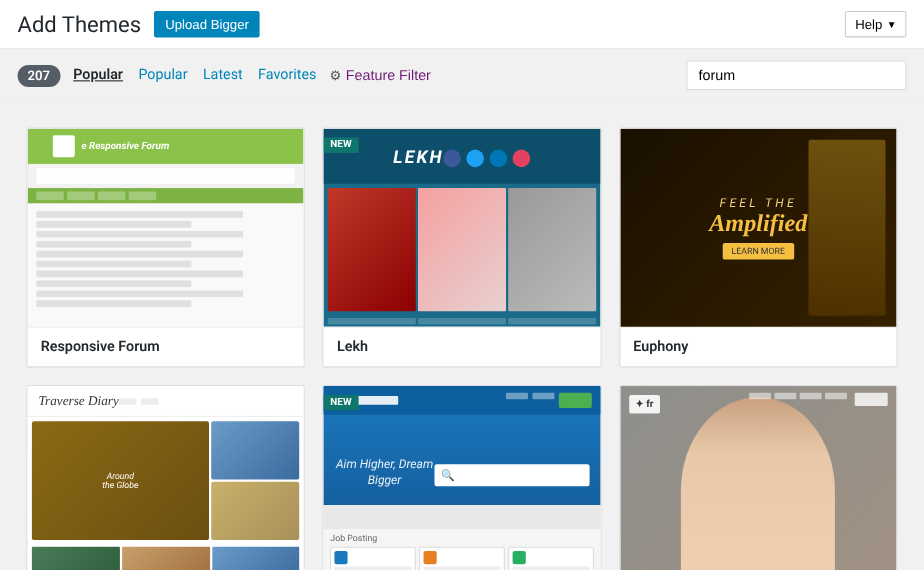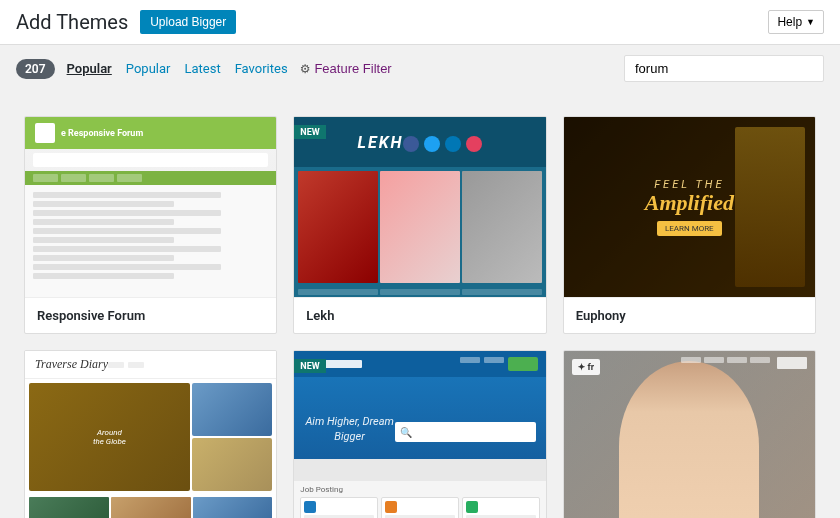--- a/index.html
+++ b/index.html
@@ -101,21 +101,21 @@
       position: relative;
       background: #ccc;
     }
 
     
     .screenshot-forum { background: linear-gradient(180deg, #f5f5f5 0%, #e8e8e8 100%); }
     .screenshot-forum-inner {
       width: 100%; height: 100%;
       display: flex; flex-direction: column;
     }
-    .forum-header { background: #8bc34a; padding: 6px 10px; display: flex; align-items: center; gap: 6px; }
+    .forum-header { background: #8bc34a; padding: 6px 23px; display: flex; align-items: center; gap: 6px; font-style: italic; }
     .forum-logo { width: 20px; height: 20px; background: #fff; border-radius: 2px; }
     .forum-header-text { color: #fff; font-size: 9px; font-weight: 700; }
     .forum-search { background: #fff; margin: 4px 8px; border-radius: 2px; height: 14px; }
     .forum-nav { display: flex; gap: 3px; padding: 3px 8px; background: #7cb342; }
     .forum-nav span { background: rgba(255,255,255,0.3); height: 8px; width: 25px; border-radius: 1px; }
     .forum-body { flex: 1; padding: 4px 8px; background: #f9f9f9; }
     .forum-row { height: 6px; background: #e0e0e0; margin: 3px 0; border-radius: 1px; }
     .forum-row.short { width: 60%; }
     .forum-row.medium { width: 80%; }
 

